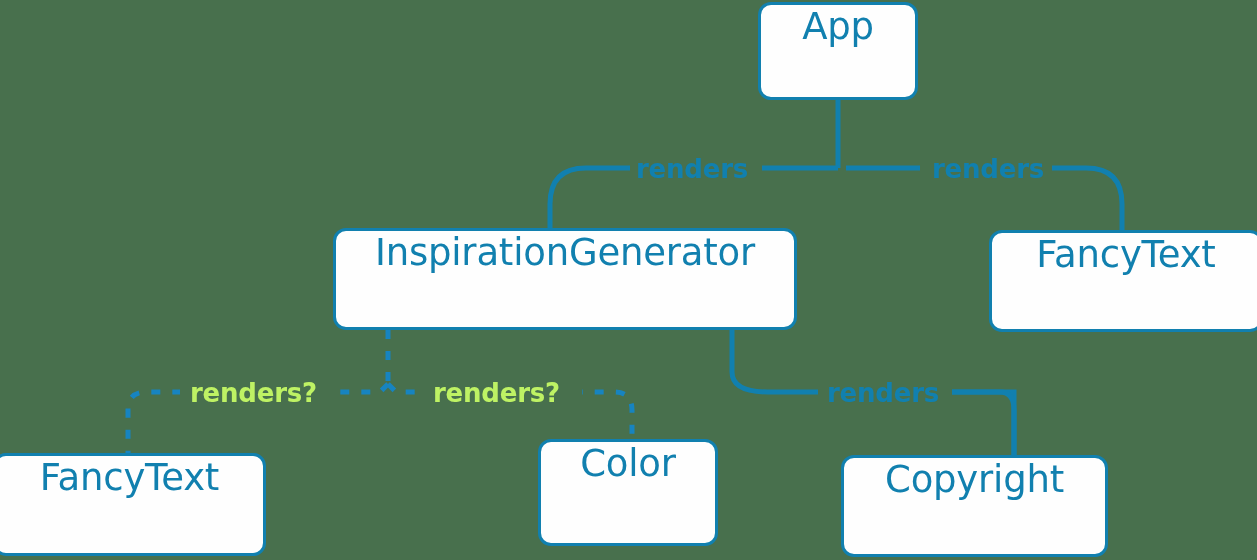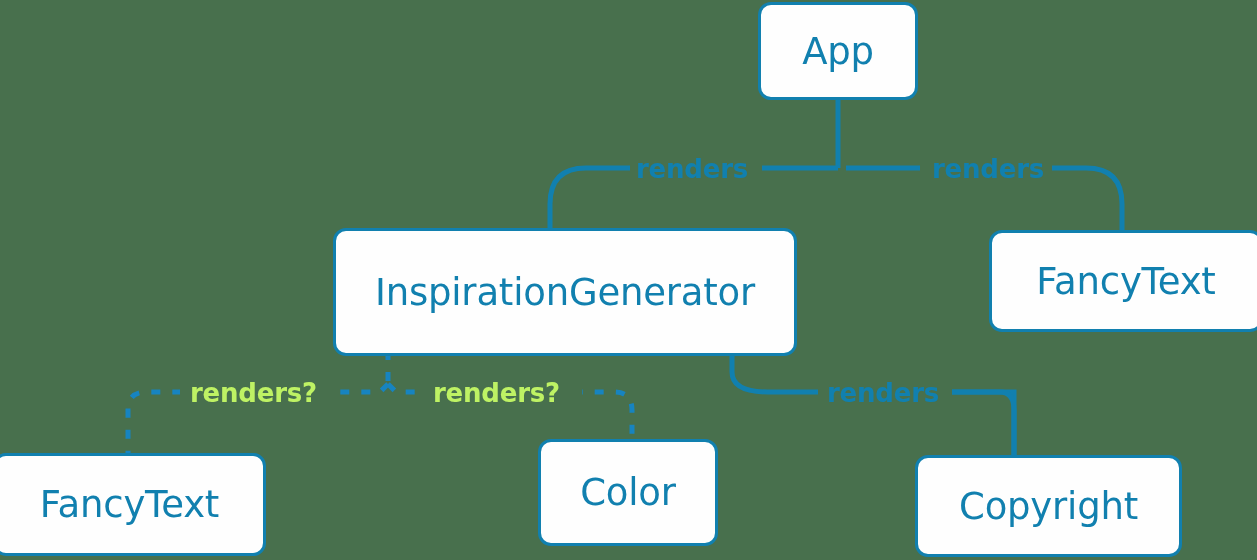--- a/index.html
+++ b/index.html
@@ -26,21 +26,21 @@
     width: 1257px;
     height: 560px;
   }
   .node {
     position: absolute;
     background: #FEFEFE;
     border: 3px solid #1180AF;
     border-radius: 13px;
     box-sizing: border-box;
     display: flex;
-    align-items: center;
+    align-items: flex-start;
     justify-content: center;
     color: #1180AF;
     font-size: 37px;
     font-weight: 400;
     letter-spacing: -0.2px;
     white-space: nowrap;
     z-index: 2;
   }
   .edge-label {
     position: absolute;
@@ -84,37 +84,37 @@
     <rect x="180" y="374" width="158" height="36" fill="#48704D"></rect>
 
     <path d="M 388 384 L 396 392 L 614 392 Q 632 392 632 410 L 632 453" fill="none" stroke="#1784C0" stroke-width="5" stroke-dasharray="9 12" stroke-linecap="butt"></path>
     <rect x="424" y="374" width="158" height="36" fill="#48704D"></rect>
   </svg>
 
   <div class="node" style="left:758px; top:2px; width:160px; height:98px;">
     <span>App</span>
   </div>
 
-  <div class="node" style="left:333px; top:228px; width:464px; height:128px;">
+  <div class="node" style="left:333px; top:228px; width:464px; height:102px;">
     <span>InspirationGenerator</span>
   </div>
 
   <div class="node" style="left:989px; top:230px; width:274px; height:102px;">
     <span>FancyText</span>
   </div>
 
   <div class="node" style="left:-7px; top:453px; width:273px; height:103px;">
     <span>FancyText</span>
   </div>
 
   <div class="node" style="left:538px; top:439px; width:180px; height:107px;">
     <span>Color</span>
   </div>
 
-  <div class="node" style="left:915px; top:455px; width:267px; height:102px;">
+  <div class="node" style="left:841px; top:455px; width:267px; height:102px;">
     <span>Copyright</span>
   </div>
 
   <div class="edge-label" style="left:636px; top:156px;">renders</div>
 
   <div class="edge-label" style="left:932px; top:156px;">renders</div>
 
   <div class="edge-label dashed-label" style="left:190px; top:380px;">renders?</div>
 
   <div class="edge-label dashed-label" style="left:433px; top:380px;">renders?</div>

